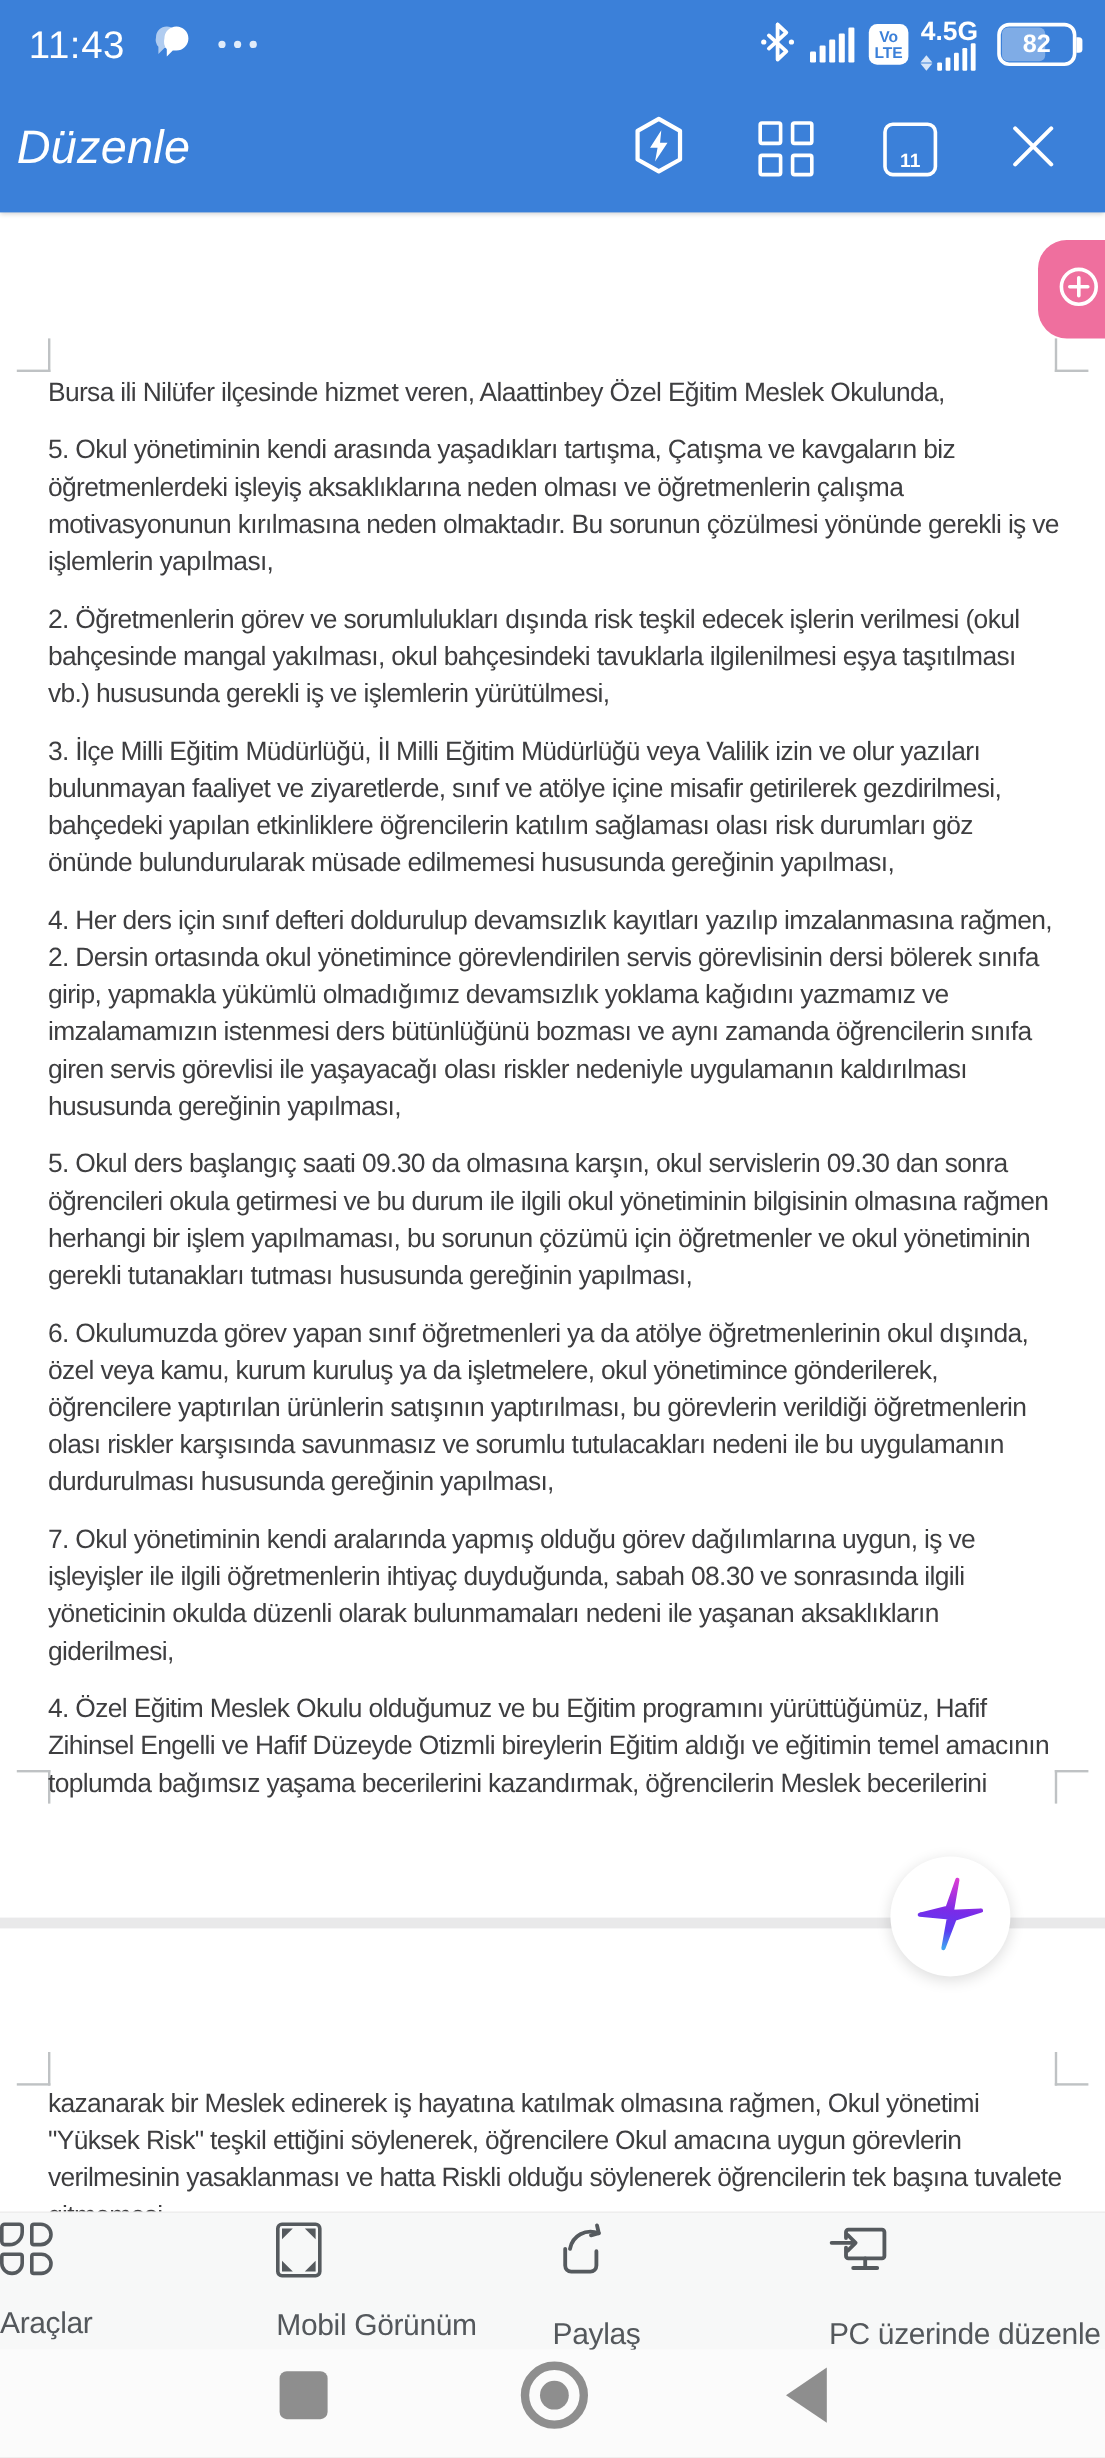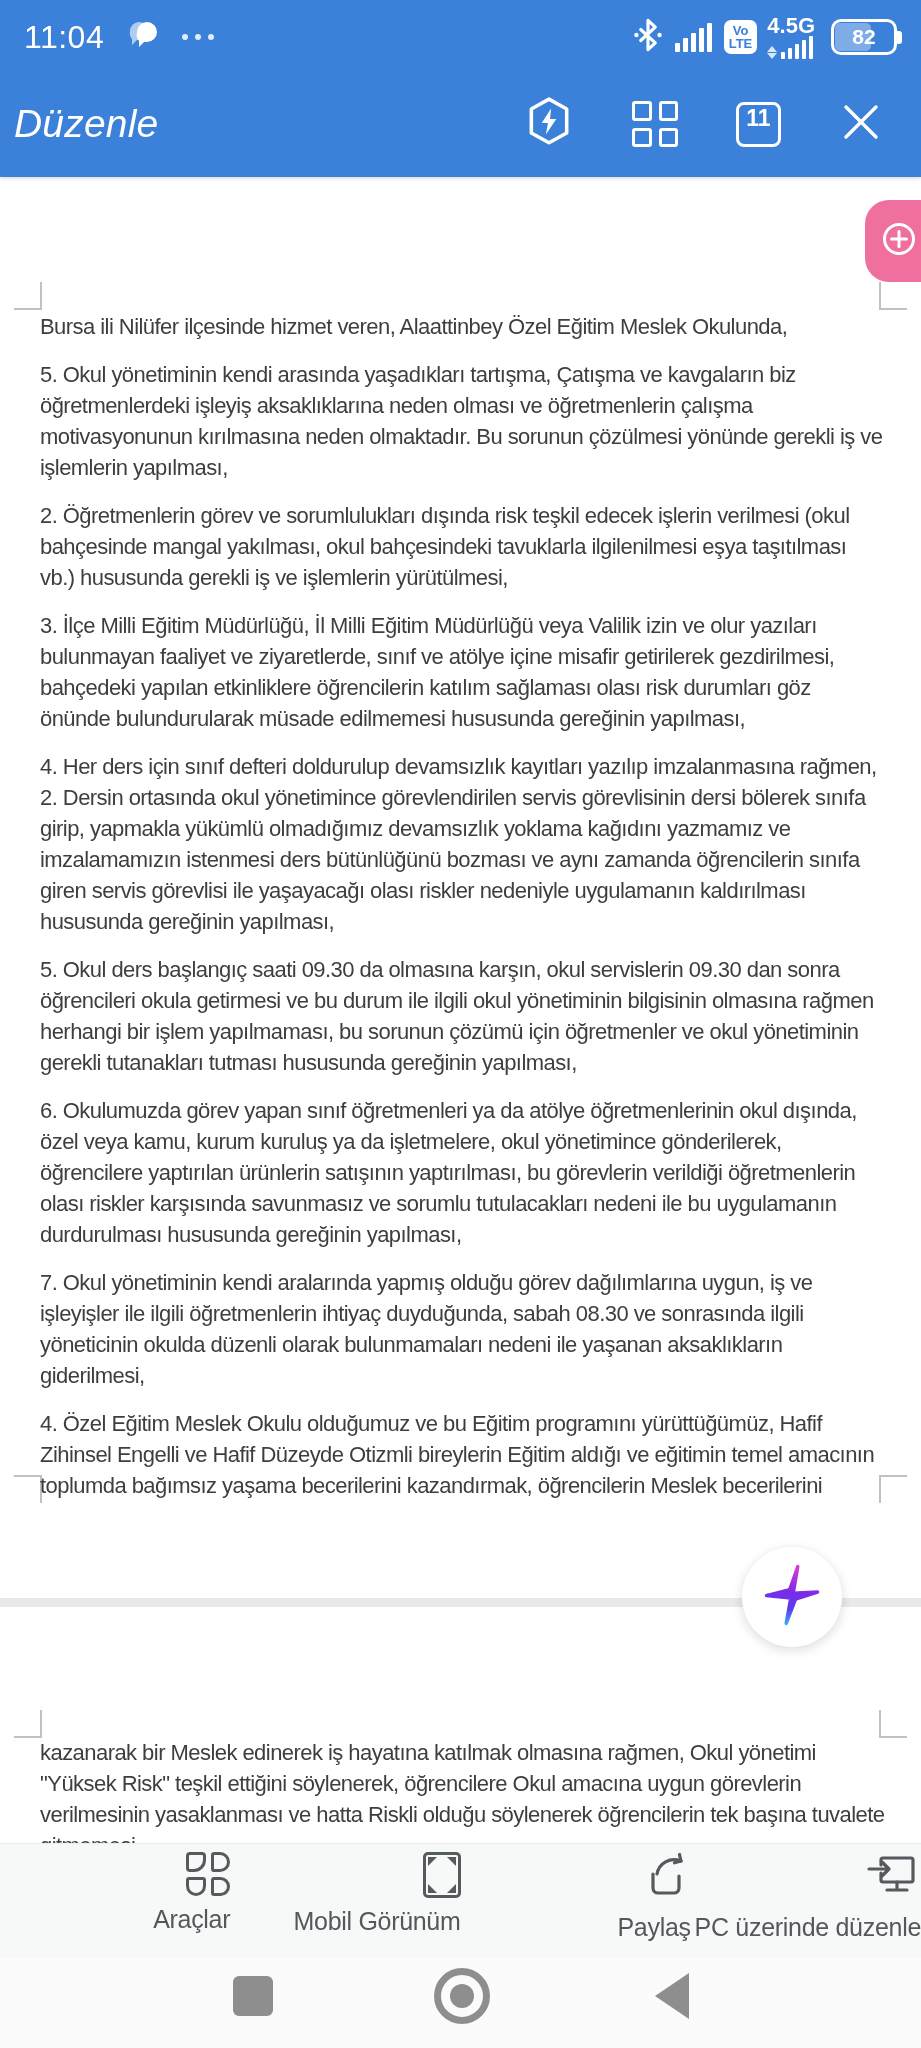--- a/index.html
+++ b/index.html
@@ -55,22 +55,22 @@
   .appbar-row {
     position:absolute; top:84px; left:0; right:0; height:80px;
     display:flex; align-items:center; padding:0 16px 0 14px;
   }
   .app-title { font-size:39px; font-weight:400; letter-spacing:.2px;font-style:italic; }
   .appbar-actions { margin-left:auto; display:flex; align-items:center; gap:58px; padding-right:22px; }
   .grid-icon { width:46px; height:46px; display:grid; grid-template-columns:1fr 1fr; grid-template-rows:1fr 1fr; gap:7px; }
   .grid-icon i { border:3.5px solid #fff; border-radius:3px; }
   .tab-box {
     width:45px; height:45px; border:3.5px solid #fff; border-radius:8px;
-    display:flex; align-items:flex-start; justify-content:center;
-    font-size:23px; font-weight:600;
+    display:flex; align-items:flex-end; justify-content:center;
+    font-size:16px; font-weight:600;
   }
 
   
   .doc { position:absolute; top:177px; left:0; width:921px; height:1666px; background:#fff; }
 
   .corner { position:absolute; width:28px; height:28px; }
   .c-tl { border-right:2px solid #BFC2C4; border-bottom:2px solid #BFC2C4; }
   .c-tr { border-left:2px solid #BFC2C4; border-bottom:2px solid #BFC2C4; }
   .c-bl { border-right:2px solid #BFC2C4; border-top:2px solid #BFC2C4; }
   .c-br { border-left:2px solid #BFC2C4; border-top:2px solid #BFC2C4; }
@@ -95,21 +95,21 @@
     display:flex; align-items:center; justify-content:center;
     box-shadow:0 3px 12px rgba(0,0,0,.14);
   }
 
   
   .toolbar {
     position:absolute; top:1843px; left:0; width:921px; height:115px;
     background:#F7F8F8; border-top:1px solid #ECECEC; z-index:40;
     display:flex; align-items:flex-start; padding-top:8px;
   }
-  .tool-item { flex:1; display:flex; flex-direction:column; align-items:flex-end; gap:9px; color:#54585C; }
+  .tool-item { flex:1; display:flex; flex-direction:column; align-items:flex-start; gap:26px; color:#54585C; }
   .tool-item .lbl { font-size:25px; letter-spacing:-0.3px; white-space:nowrap; }
   .tools-grid { width:44px; height:44px; display:grid; grid-template-columns:1fr 1fr; grid-template-rows:1fr 1fr; gap:5px; }
   .tools-grid i { border:3px solid #555A5E; }
   .tools-grid i:nth-child(1) { border-radius:4px 4px 12px 4px; }
   .tools-grid i:nth-child(2) { border-radius:4px 12px 12px 4px; }
   .tools-grid i:nth-child(3) { border-radius:4px 4px 12px 12px; }
   .tools-grid i:nth-child(4) { border-radius:4px 12px 12px 4px; }
   .phone-ic { position:relative; width:38px; height:46px; border:3px solid #555A5E; border-radius:5px; }
   .phone-ic i { position:absolute; width:0; height:0; }
   .phone-ic .p1 { top:2px; left:2px; border-top:9px solid #555A5E; border-right:9px solid transparent; }
@@ -126,21 +126,21 @@
   .nav-back { position:absolute; left:655px; top:15px; width:0; height:0;
     border-top:23px solid transparent; border-bottom:23px solid transparent; border-right:34px solid #8E8E8E; }
 </style>
 </head>
 <body>
 
 <div class="screen" style="--header-blue: #3B80D9; --accent-pink: #EF6F9E; --ai-gradient-top: #D83BD4; --ai-gradient-mid: #7A2BE8; --ai-gradient-bottom: #3FA2F0; --doc-text: #3E3E40; --toolbar-text: #54585C;">
 
   <div class="header">
     <div class="status-row">
-      <span class="time">11:04</span>
+      <span class="time">11:43</span>
       <span class="chat-ic">
         <svg width="34" height="32" viewBox="0 0 34 32">
           <path d="M4 12 a9 9 0 1 1 9 9 h-2 l-5 5 v-6 a9 9 0 0 1 -2 -8z" fill="#ffffff99"></path>
           <path d="M11 13 a10 10 0 1 1 10 10 h-3 l-5 5 v-6 a10 10 0 0 1 -2 -9z" fill="#ffffff"></path>
         </svg>
       </span>
       <span class="dots">
           <i></i>
           <i></i>
           <i></i>

